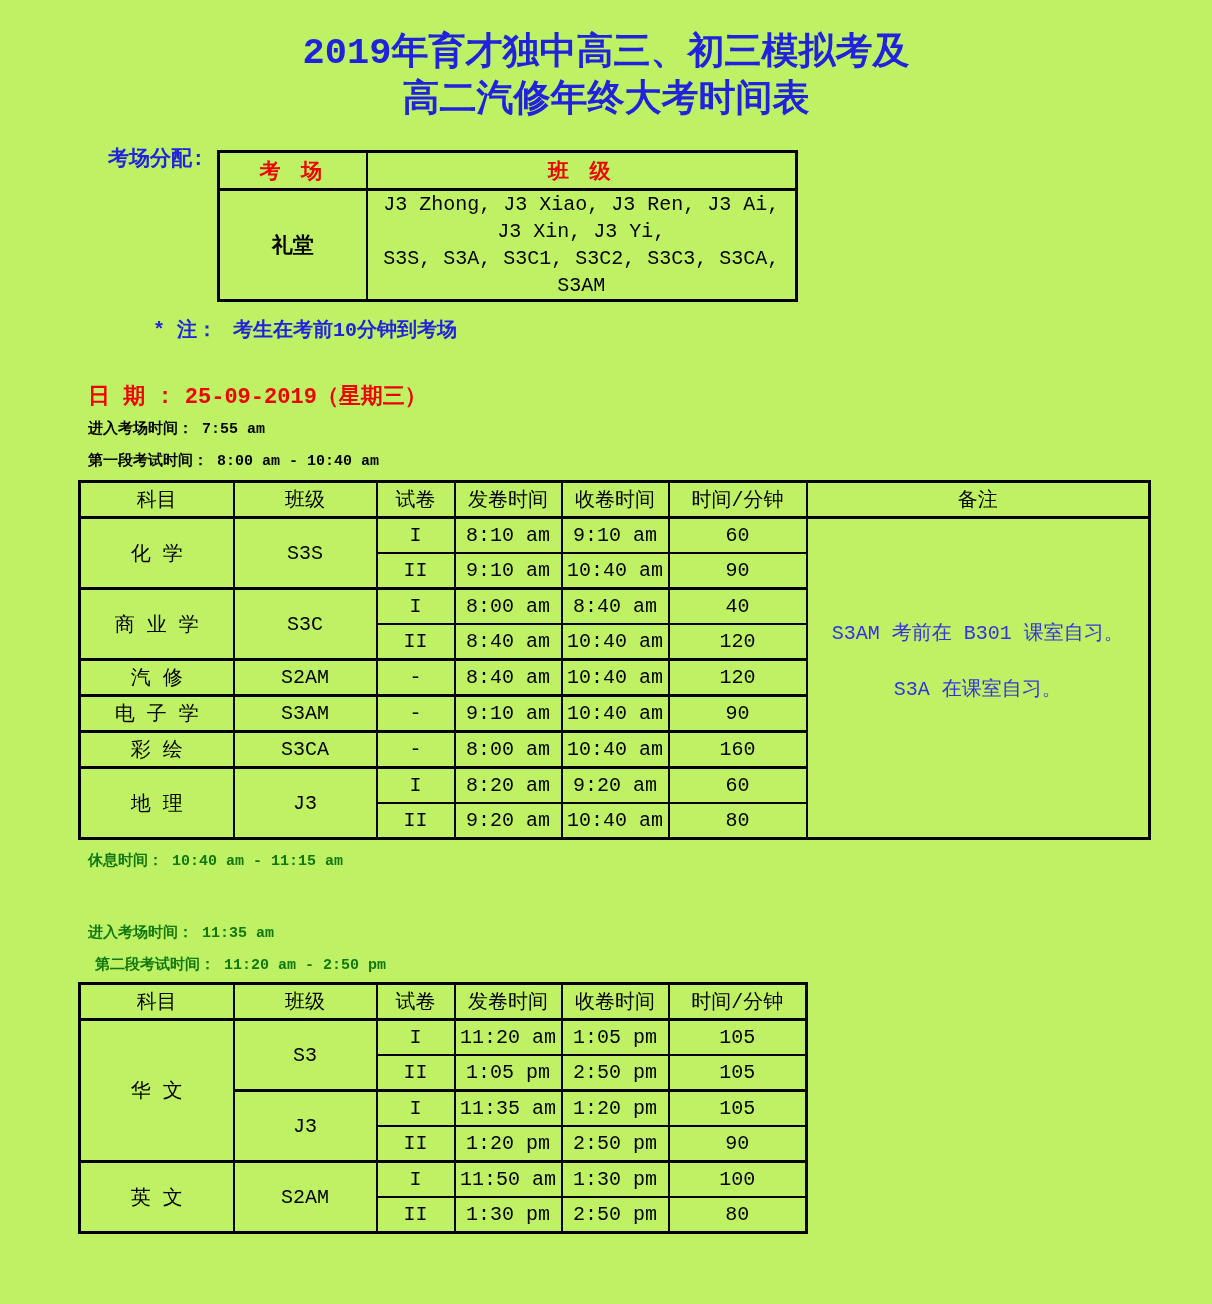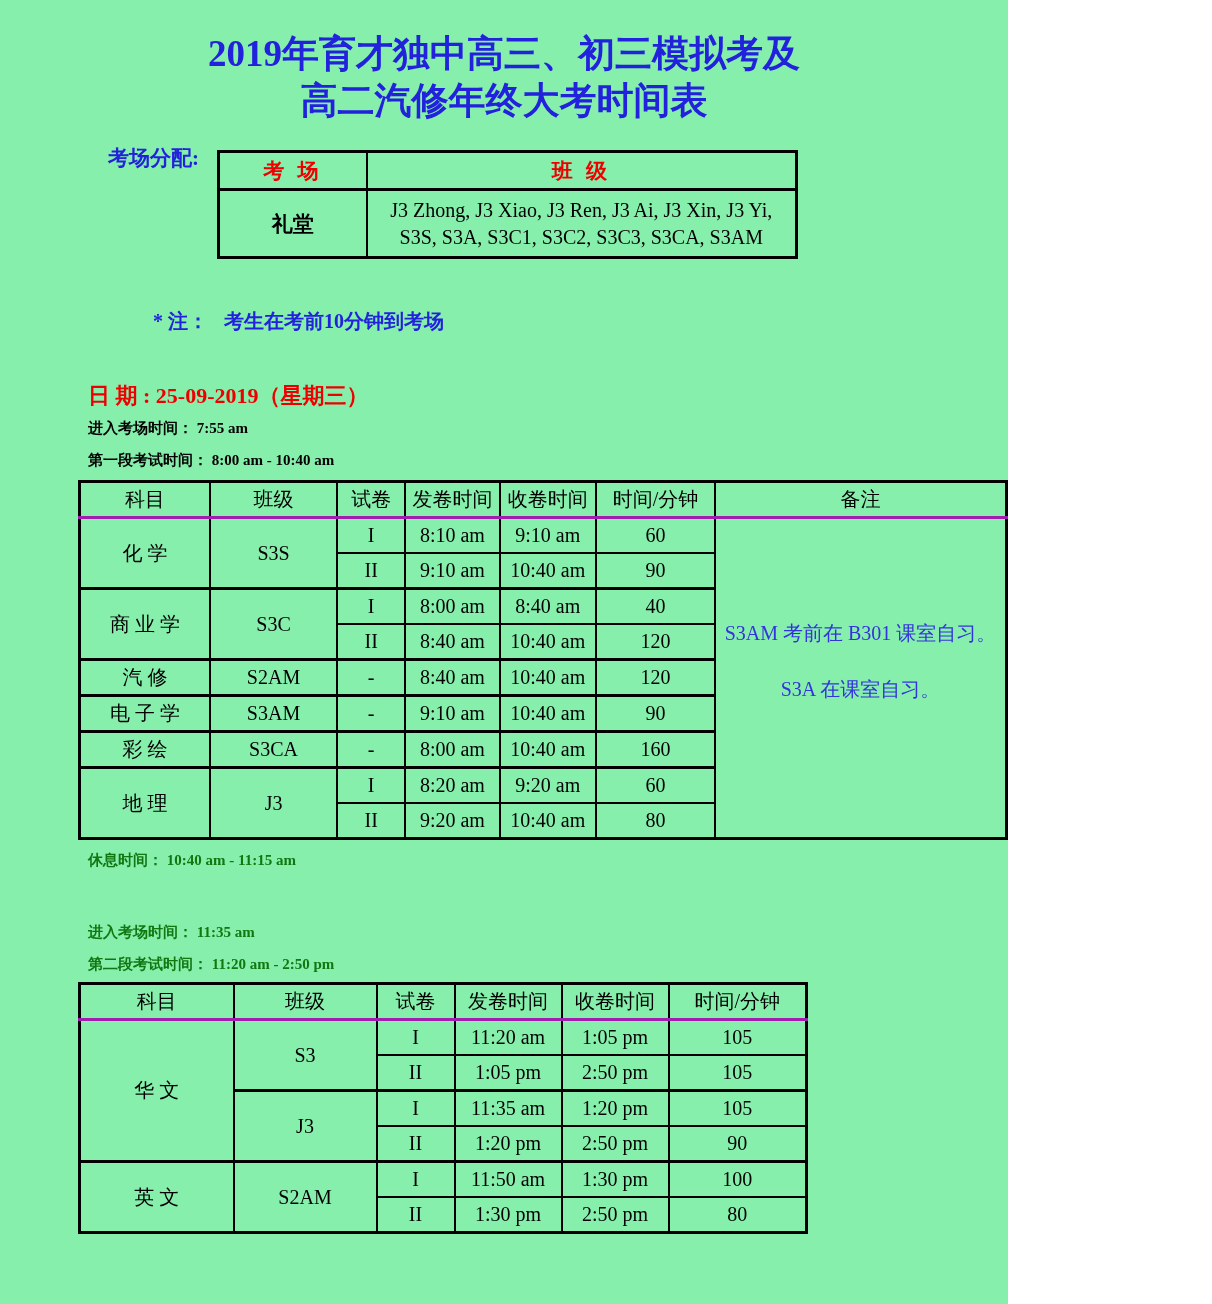--- a/index.html
+++ b/index.html
@@ -1,18 +1,18 @@
 <!DOCTYPE html>
 <html><head>
 <meta charset="utf-8">
 <style>
   html,body { margin:0; padding:0; background:#ffffff; }
   .page {
-    position:relative; width:1008px; height:1304px; background:#86efac;
-    font-family:Liberation Serif, serif; color:#000;
+    position:relative; width:1212px; height:1304px; background:#bef264;
+    font-family:Liberation Mono, monospace; color:#000;
     overflow:hidden;
   }
   
   .title {
     position:absolute; top:30px; left:0; width:100%;
     text-align:center; font-weight:bold; font-size:37px; line-height:47px;
     color:#2222DD;
   }
   
   .room-label {
@@ -30,48 +30,48 @@
   table.room-table thead th {
     border-bottom:3px solid #000; height:35px;
     color:#EE0000; font-weight:bold; font-size:21px; letter-spacing:4px;
   }
   .room-name { font-weight:bold; font-size:21px; }
   .room-row1 { height:68px; }
   .room-row2 { height:38px; }
   .class-list { font-size:20px; line-height:27px; font-weight:normal;margin-left:14px; }
   
   .note {
-    position:absolute; left:153px; top:308px;
+    position:absolute; left:153px; top:316px;
     color:#2222DD; font-weight:bold; font-size:20px;
   }
   .note .note-text { margin-left:16px; }
   
   .date-line {
     position:absolute; left:88px; top:381px;
     color:#EE0000; font-weight:bold; font-size:22px;
   }
   .sched-line { position:absolute; left:88px; font-weight:bold; font-size:15px; color:#000; }
   .entry1  { top:419px; }
   .period1 { top:451px; }
   .green { color:#117711; }
   .break-line { top:851px; }
   .entry2  { top:923px; }
-  .period2 { top:955px; }
+  .period2 { top:955px;margin-left:7px; }
   
   table.exam-table {
     position:absolute; border-collapse:collapse; table-layout:fixed;
     border:3px solid #000; font-size:20px;
   }
   #table1 { left:78px; top:480px; }
   #table2 { left:78px; top:982px; }
   table.exam-table th, table.exam-table td {
     border:2px solid #000; text-align:center; vertical-align:middle;
     padding:0; height:33px; font-weight:normal;
   }
-  table.exam-table thead th { border-bottom:3px solid #a21caf; }
+  table.exam-table thead th { border-bottom:3px solid #000000; }
   table.exam-table tr.group-start td, table.exam-table tr.subgroup-start td { border-top:3px solid #000; }
   table.exam-table tr.row-cont td { border-top:1px solid #eab308; }
   td.remark-cell {
     text-align:left; vertical-align:top;
     color:#3333DD; padding:26px 6px 0 8px; line-height:23px;
   }
   td.remark-cell div { margin:0 0 33px 0;text-align:center; }
 </style>
 </head>
 <body>

